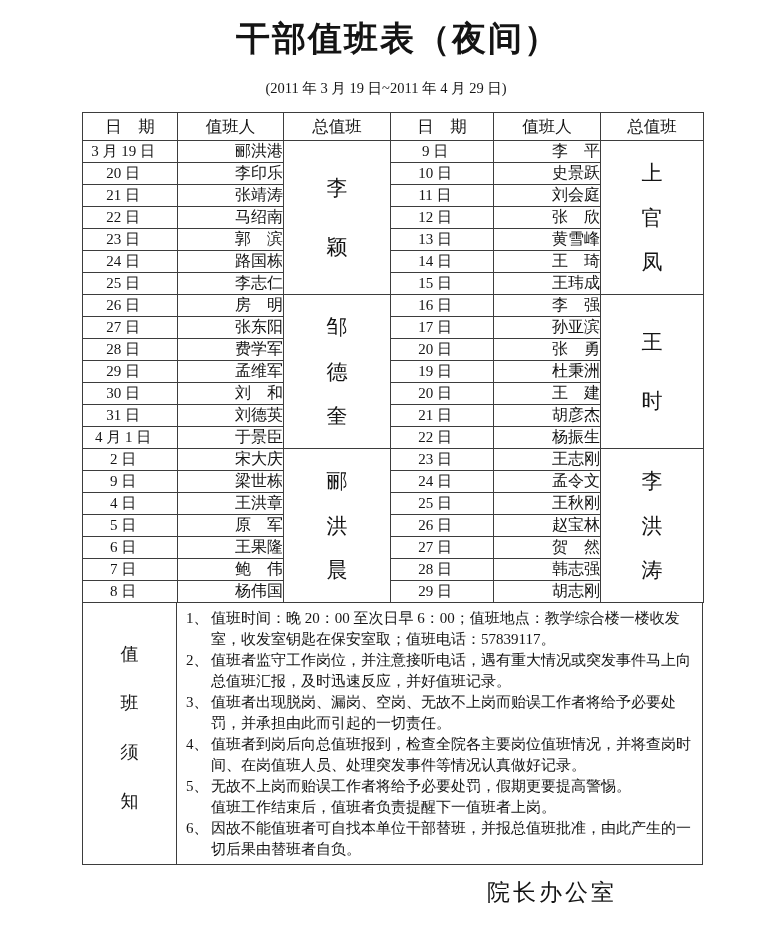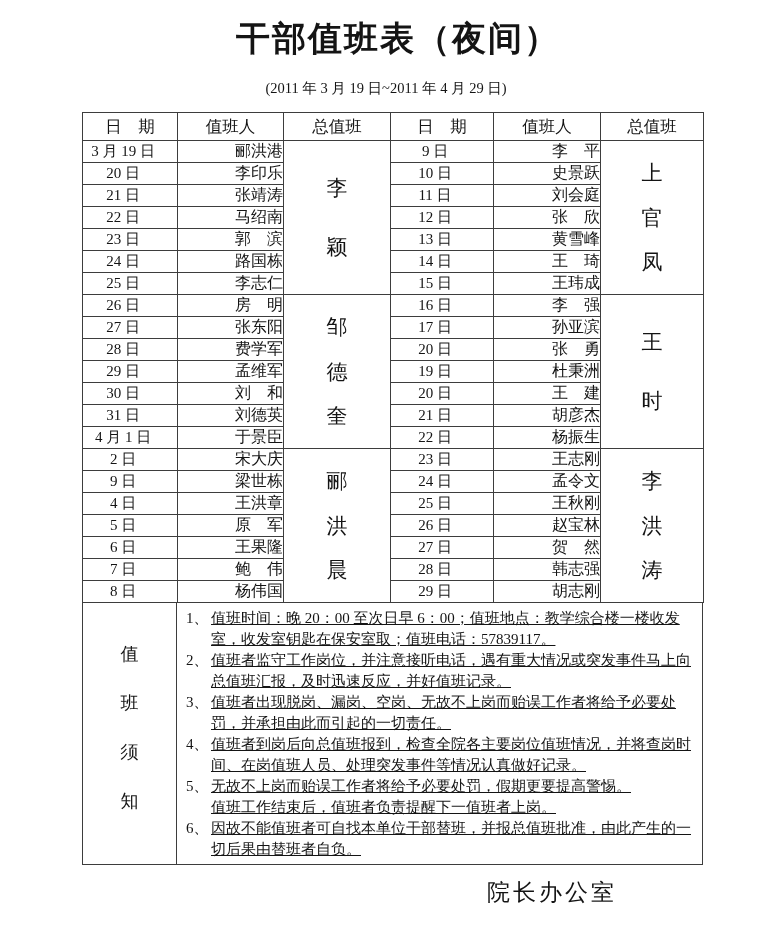--- a/index.html
+++ b/index.html
@@ -88,21 +88,20 @@
     line-height: 21px;
   }
   .note-num {
     flex-shrink: 0;
     width: 32px;
     padding-left: 7px;
   }
   .note-text {
     flex: 1;
     white-space: pre-wrap;
-    text-decoration: underline;
   }
   .page-footer {
     margin: 12px 0 0 487px;
     font-size: 23px;
     letter-spacing: 3px;
   }
 </style>
 </head>
 <body>
 

